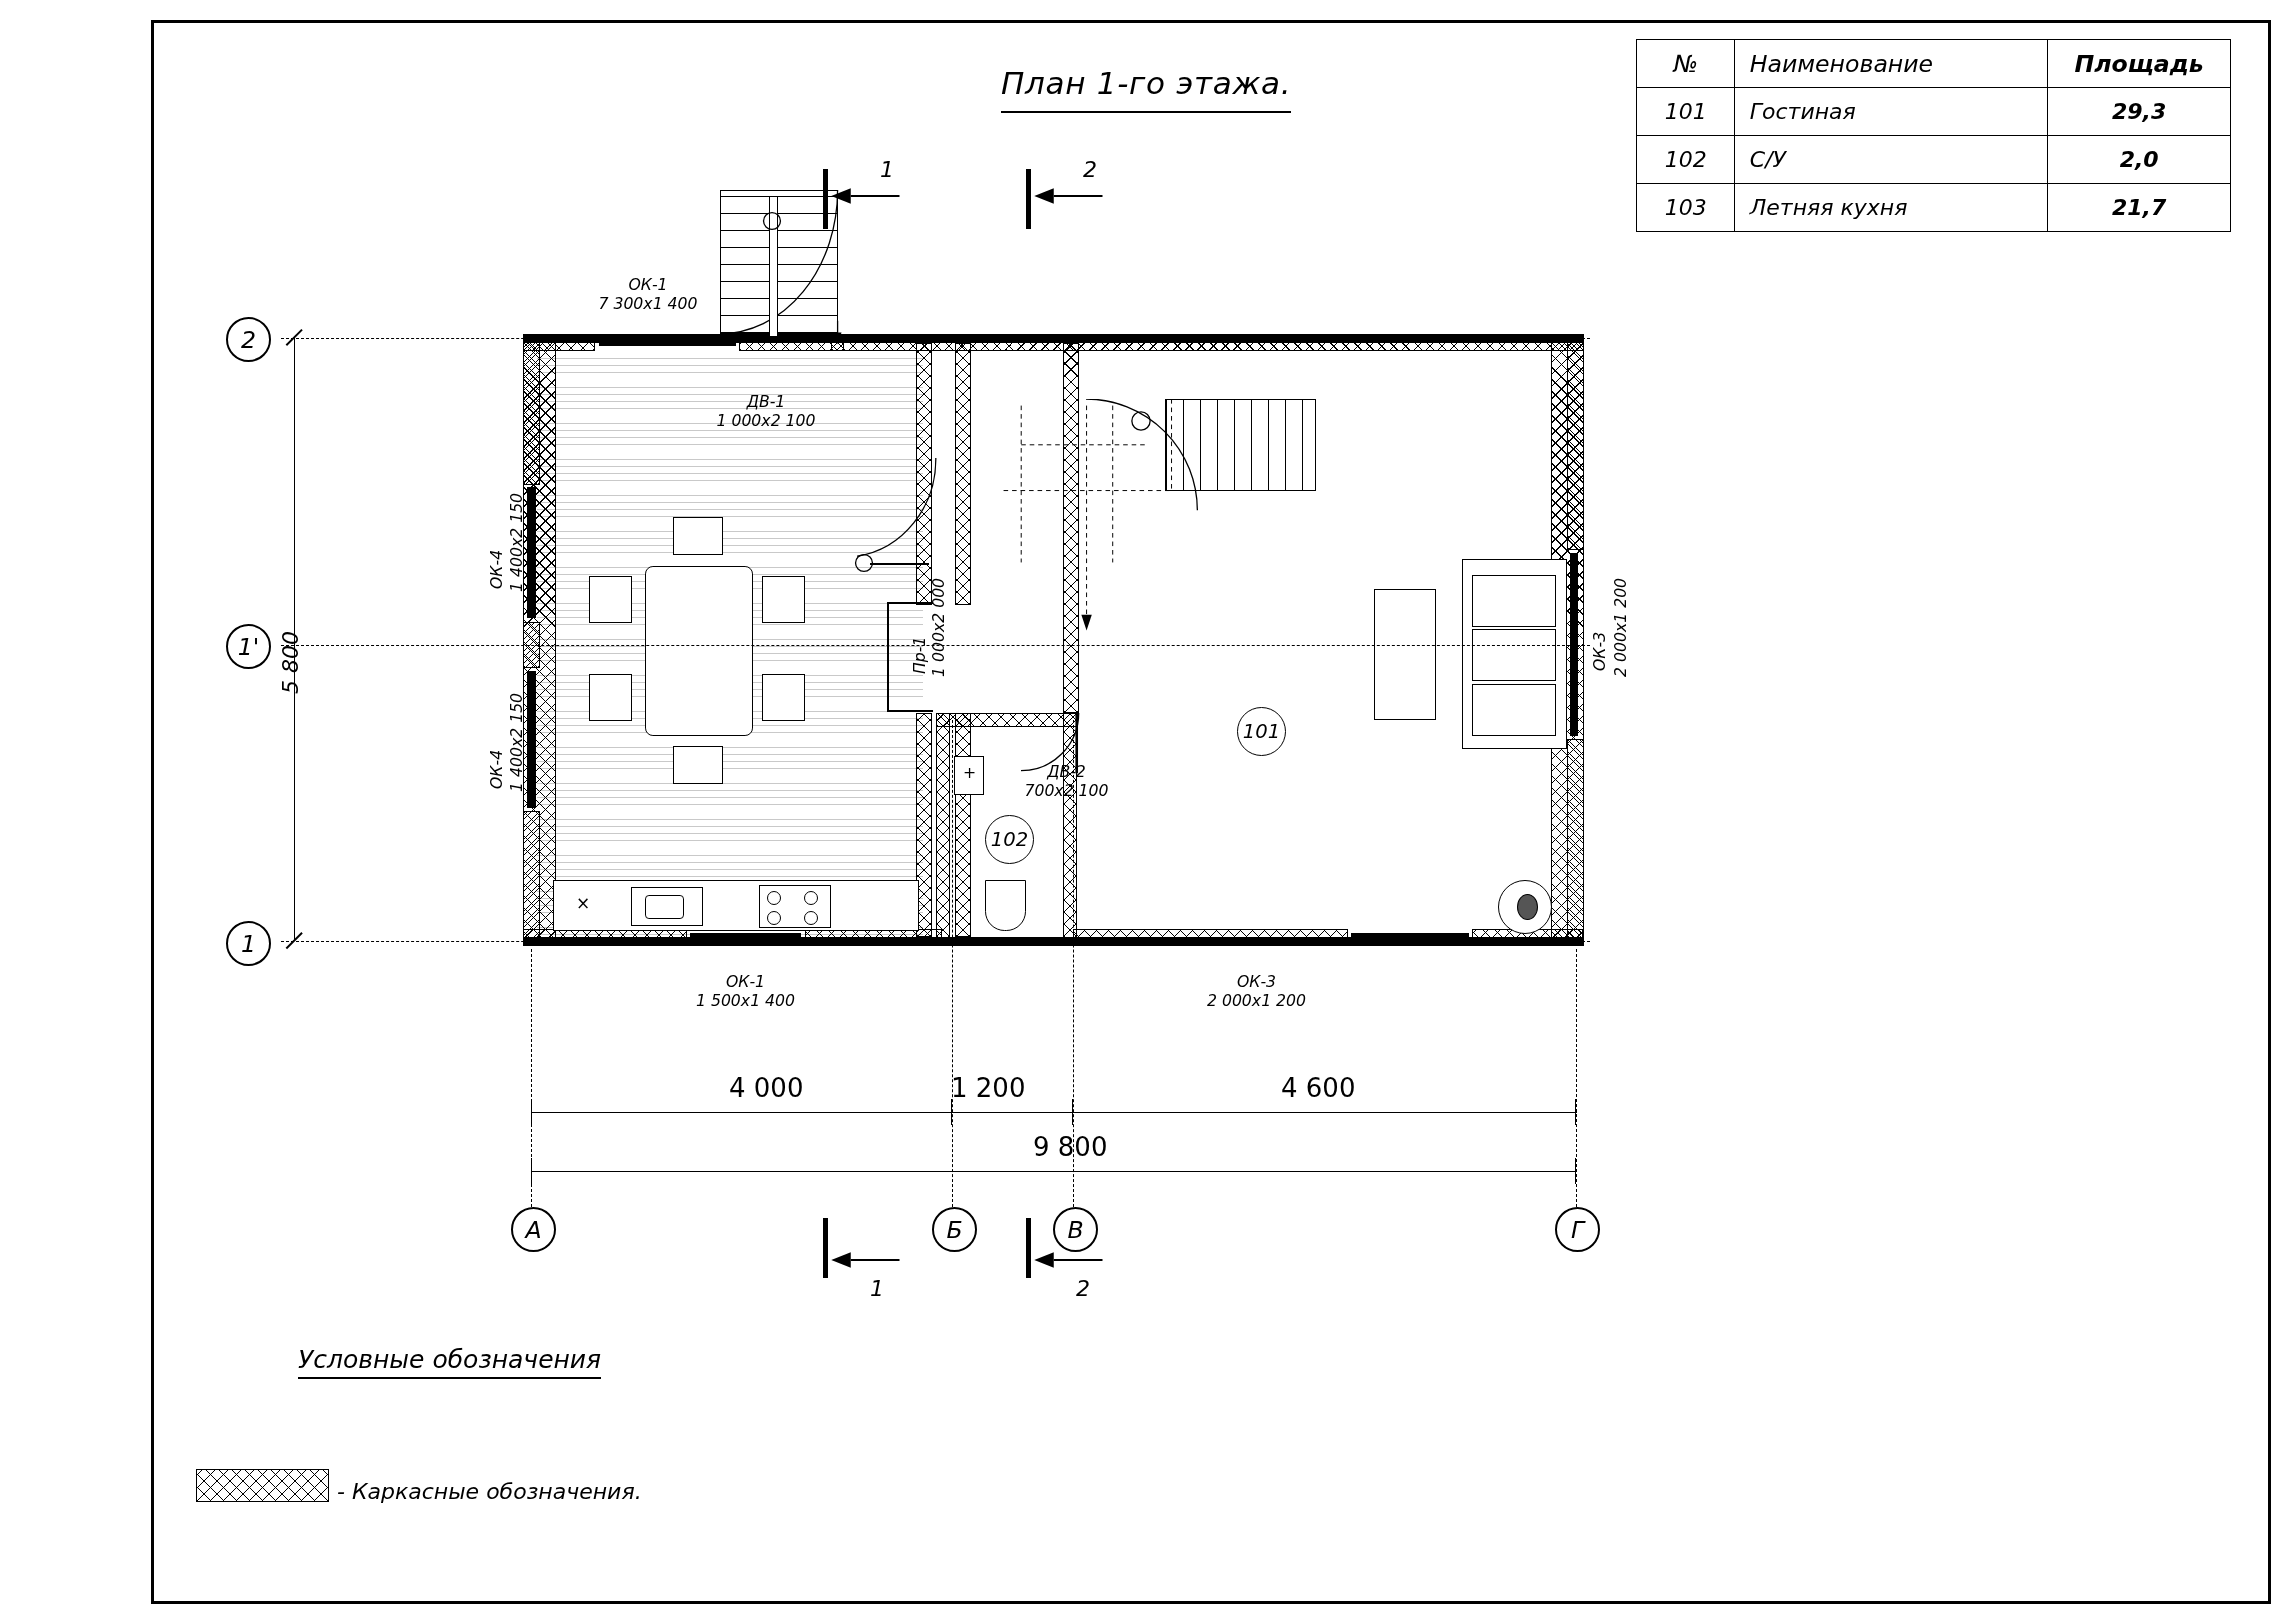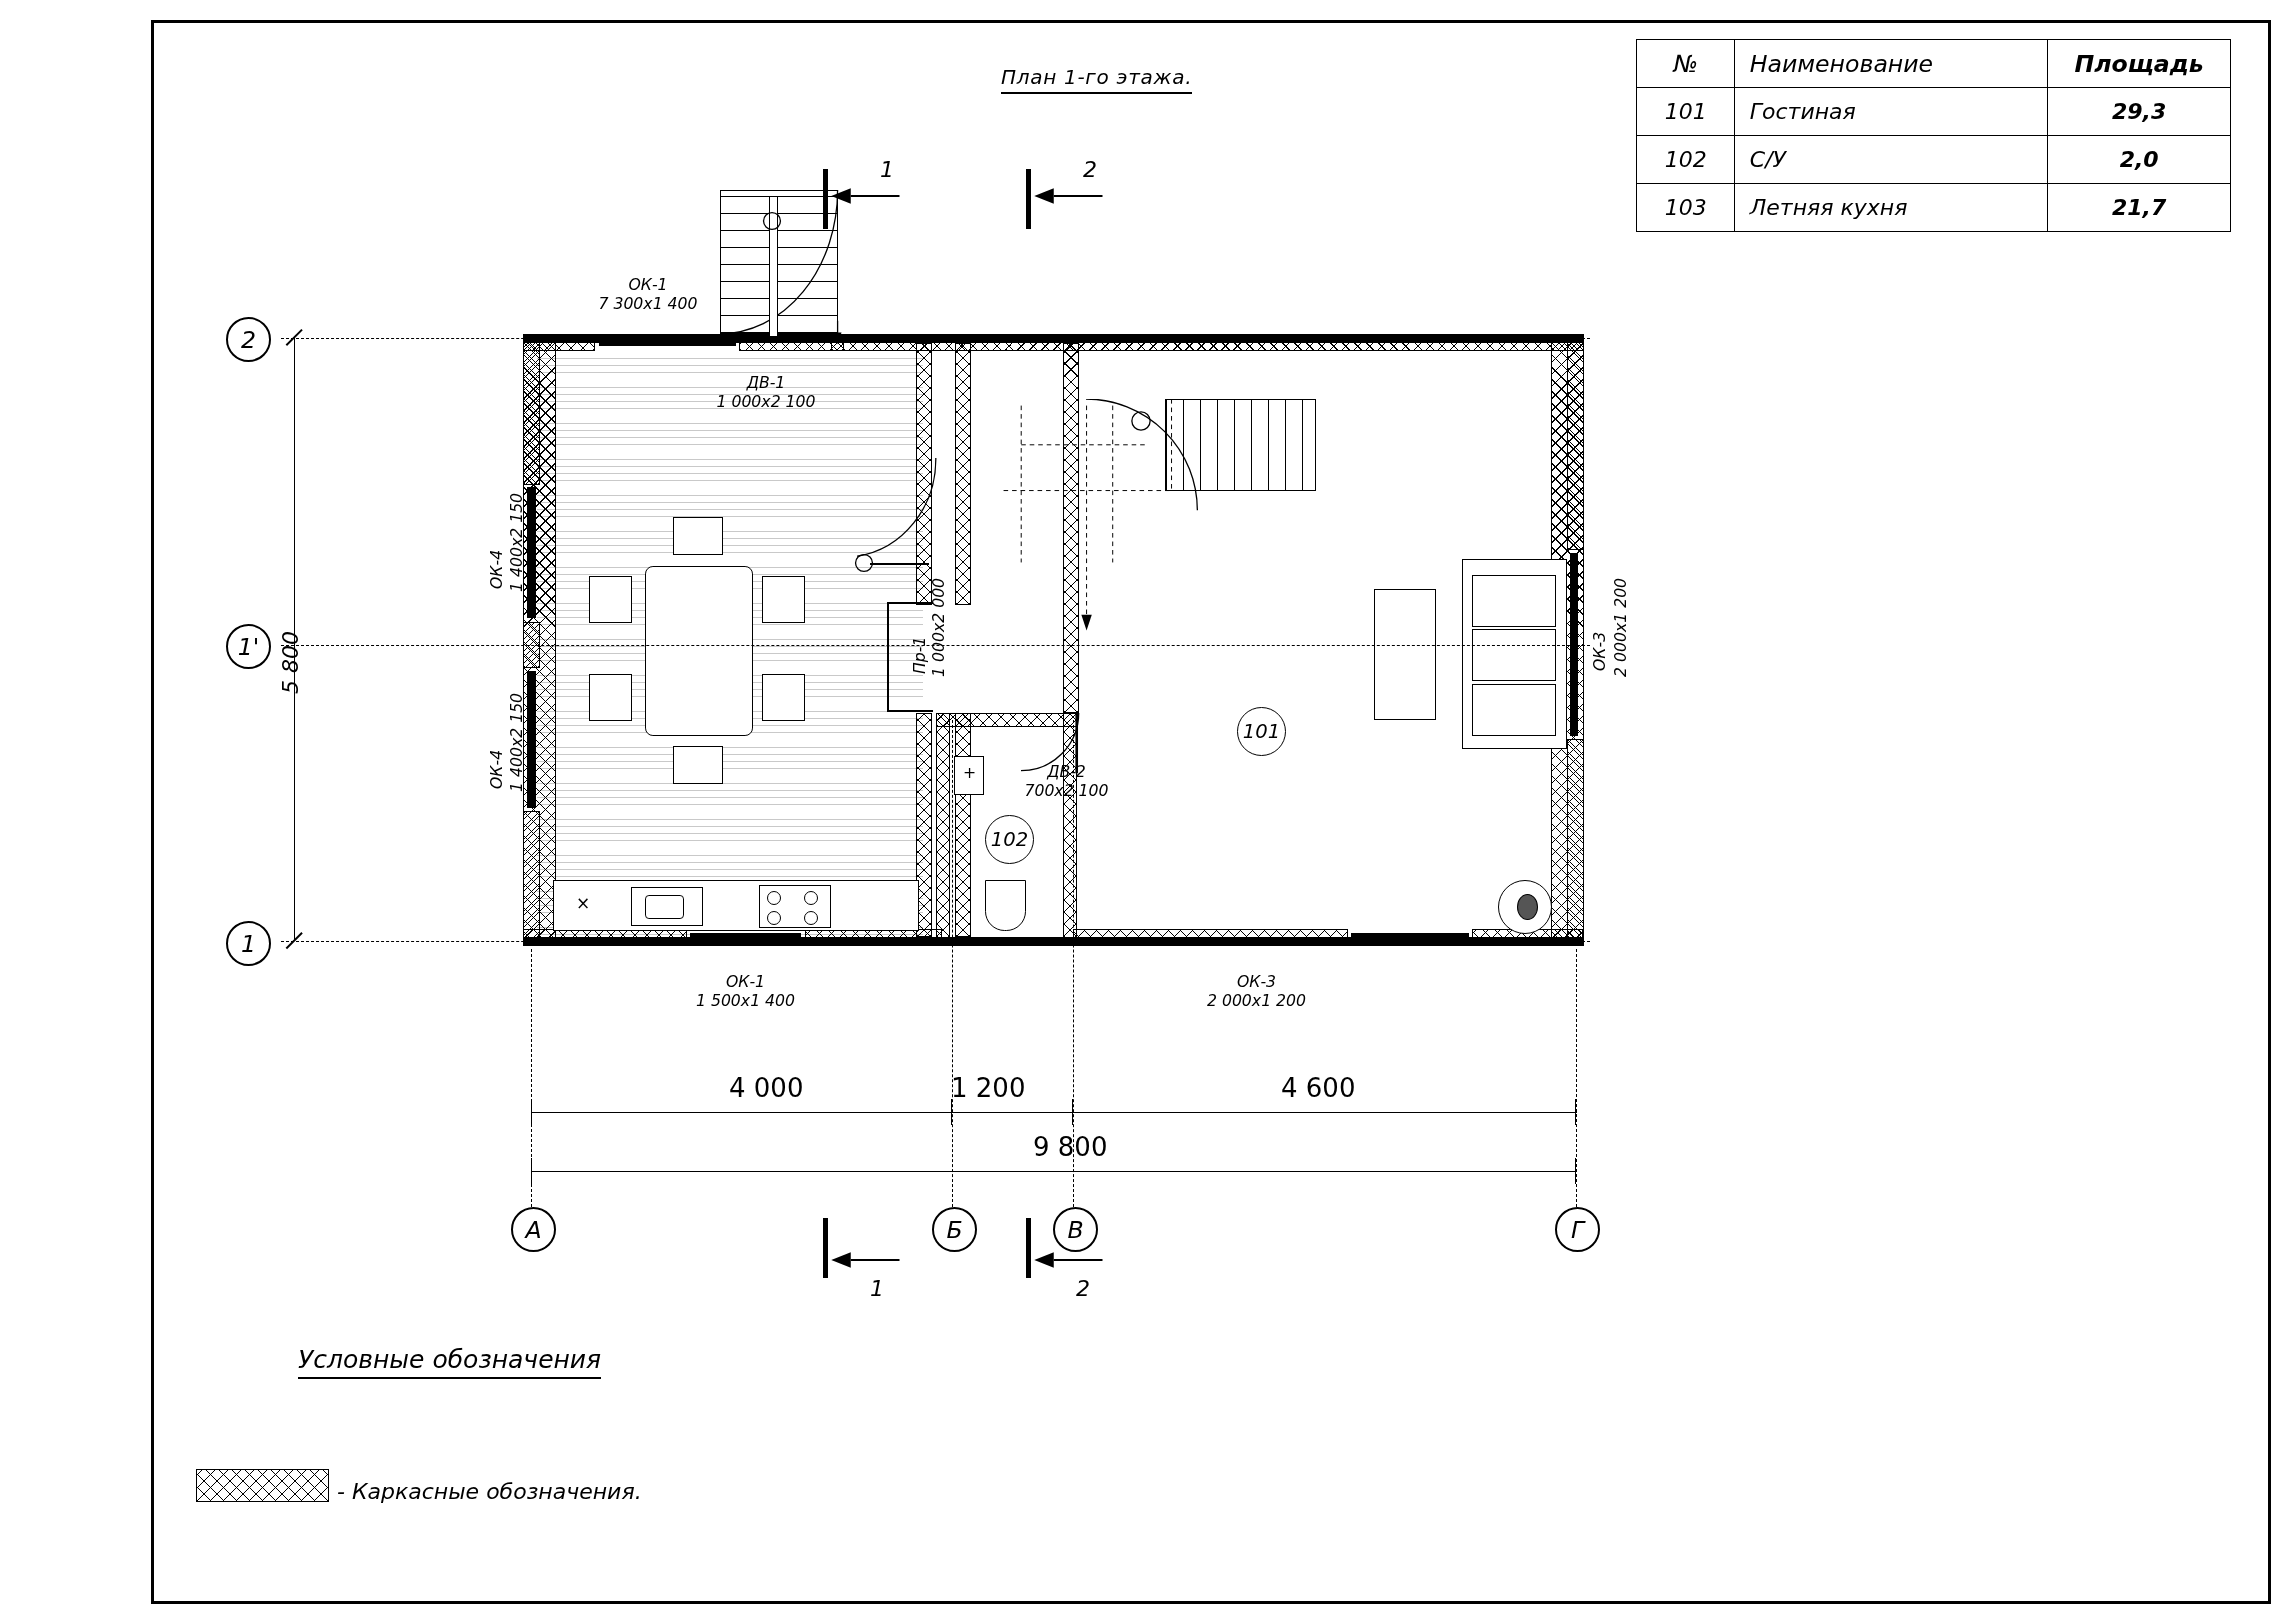--- a/index.html
+++ b/index.html
@@ -13,22 +13,22 @@
   .frame{
     position:absolute;
     left:151px;top:19.6px;
     width:2120px;height:1584px;
     border:3.9px solid #000;
     box-sizing:border-box;
   }
   .txt{position:absolute;white-space:nowrap;font-style:italic;color:#000;}
   
   .plan-title{
-    left:1001px;top:65px;font-size:20px;letter-spacing:0.7px;
-    border-bottom:2px solid #000;padding-bottom:3px;
+    left:1001px;top:65px;font-size:31px;letter-spacing:0.7px;
+    border-bottom:2px solid #000;padding-bottom:10px;
   }
   .legend-title{
     left:298px;top:1345px;font-size:25px;
     border-bottom:2px solid #000;padding-bottom:2.6px;
   }
   .legend-text{left:337px;top:1479px;font-size:22px;}
   .legend-hatch{
     position:absolute;left:196px;top:1469px;width:131px;height:31px;
     border:1.3px solid #000;
     background:
@@ -172,21 +172,21 @@
   <div class="hatchwall" style="left:936px;top:713px;width:14.4px;height:225px;"></div>
   <div class="hatchwall" style="left:1063px;top:713px;width:14.4px;height:225px;"></div>
   <div class="hatchwall" style="left:936px;top:713px;width:142px;height:14.4px;"></div>
 
   <div class="hatchwall" style="left:1063px;top:343px;width:15.7px;height:370px;"></div>
 
   <div class="smalltext" style="left:563px;top:275px;width:170px;">
     <span>ОК-1</span><br>
     <span>7 300х1 400</span>
   </div>
-  <div class="smalltext" style="left:681px;top:373px;width:170px;">
+  <div class="smalltext" style="left:681px;top:392px;width:170px;">
     <span>ДВ-1</span><br>
     <span>1 000х2 100</span>
   </div>
   <div class="smalltext" style="left:654px;top:972px;width:183px;">
     <span>ОК-1</span><br>
     <span>1 500х1 400</span>
   </div>
   <div class="smalltext" style="left:1165px;top:972px;width:183px;">
     <span>ОК-3</span><br>
     <span>2 000х1 200</span>

